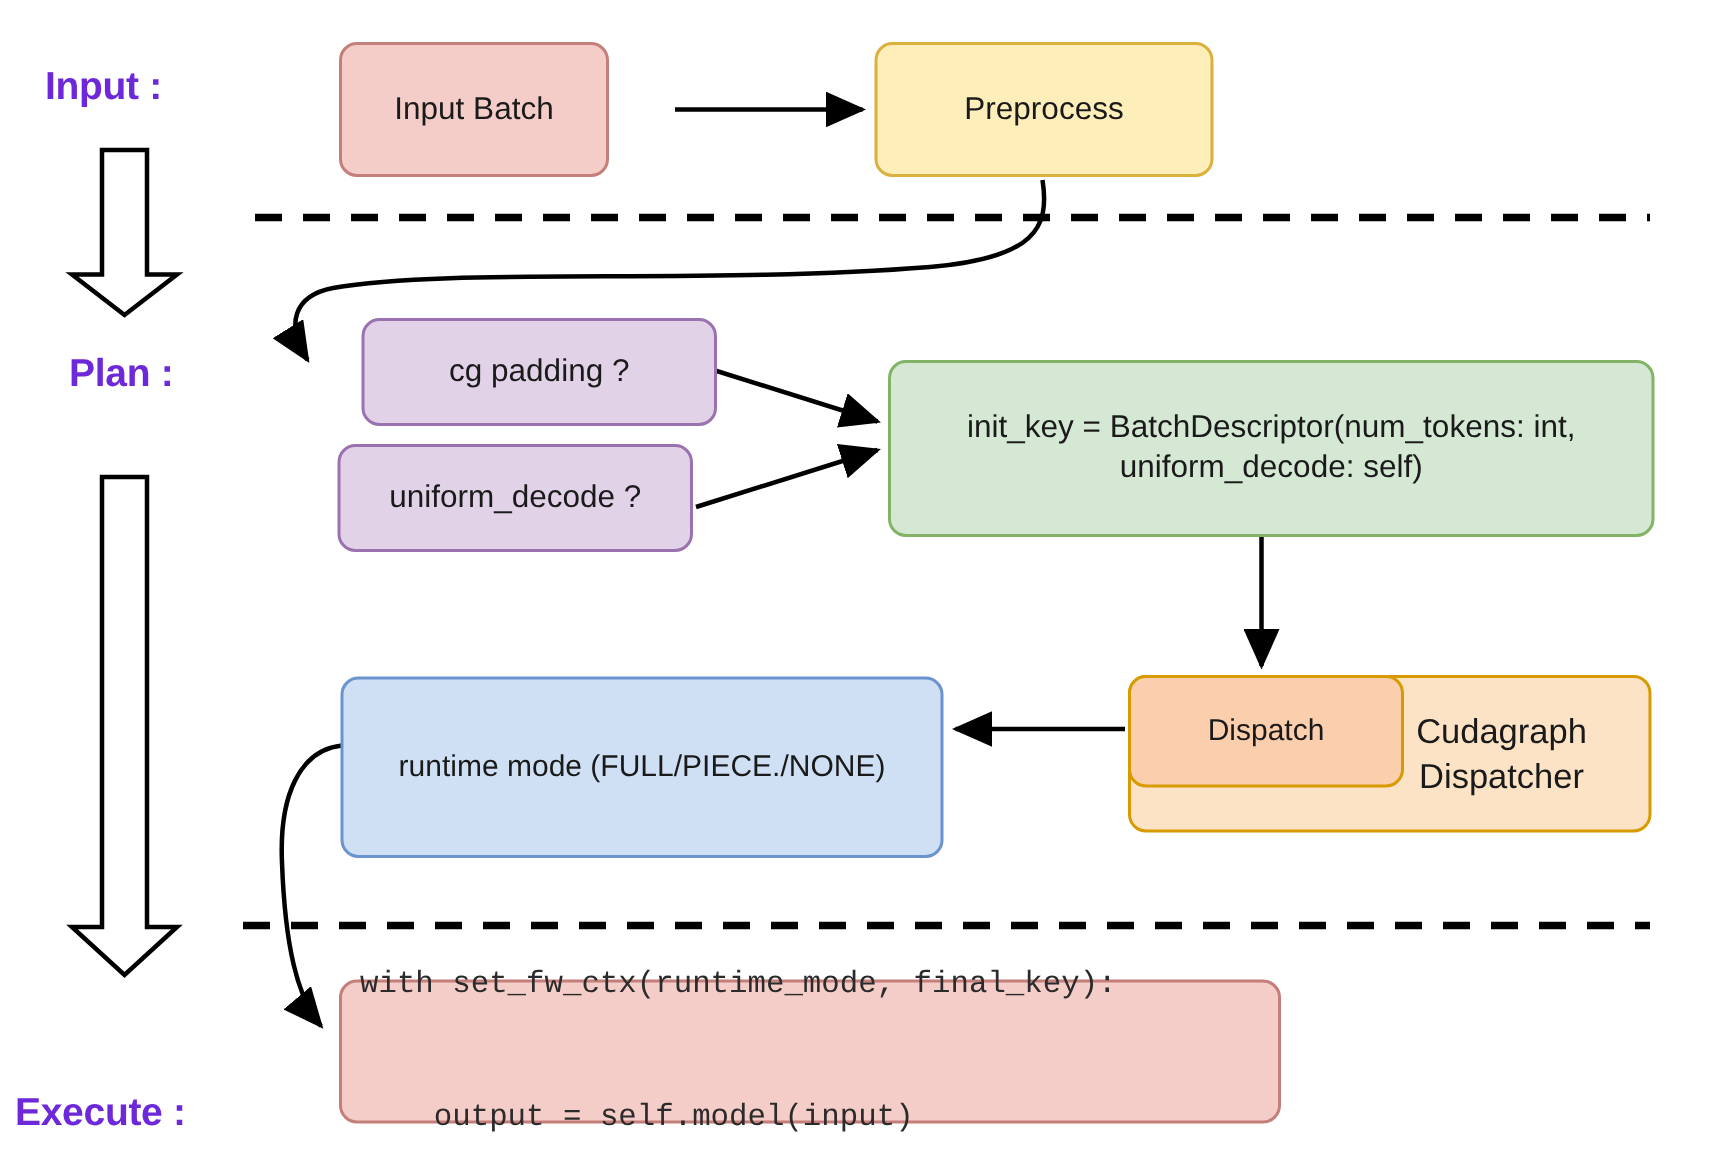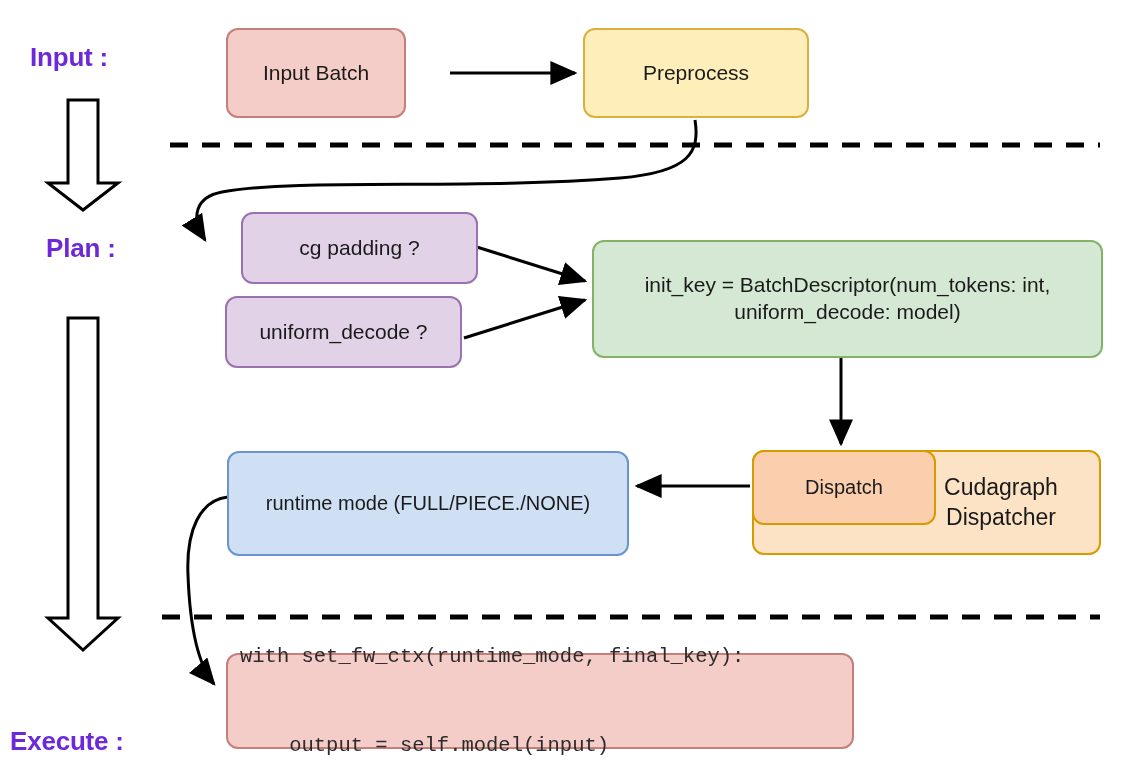--- a/index.html
+++ b/index.html
@@ -76,21 +76,21 @@
   }
   .node-uniform-decode {
     left: 225px; top: 296px; width: 237px; height: 72px;
     background: #e2d2e8; border-color: #9b72b0;
   }
   .node-init-key {
     left: 592px; top: 228px; width: 511px; height: 118px;
     background: #d5e8d4; border-color: #82b366; margin-top: 12px;
   }
   .node-runtime-mode {
-    left: 227px; top: 451px; width: 402px; height: 105px;
+    left: 227px; top: 451px; width: 402px; height: 121px;
     background: #cfe0f4; border-color: #6b94cf;
     font-size: 20px;
   }
   .node-dispatcher {
     left: 752px; top: 450px; width: 349px; height: 105px;
     background: #fde3c5; border-color: #d79b00;
     justify-content: flex-end;
     padding-right: 18px;
     font-size: 23px;
   }
@@ -163,21 +163,21 @@
     <span>cg padding ?</span>
   </div>
 
   <div class="node node-uniform-decode">
     <span>uniform_decode ?</span>
   </div>
 
   <div class="node node-init-key">
     <div>
       <div>init_key = BatchDescriptor(num_tokens: int,</div>
-      <div>uniform_decode: model)</div>
+      <div>uniform_decode: self)</div>
     </div>
   </div>
 
   <div class="node node-runtime-mode">
     <div>
       <div>runtime mode (FULL/PIECE./NONE)</div>
     </div>
   </div>
 
   <div class="node node-dispatcher">

